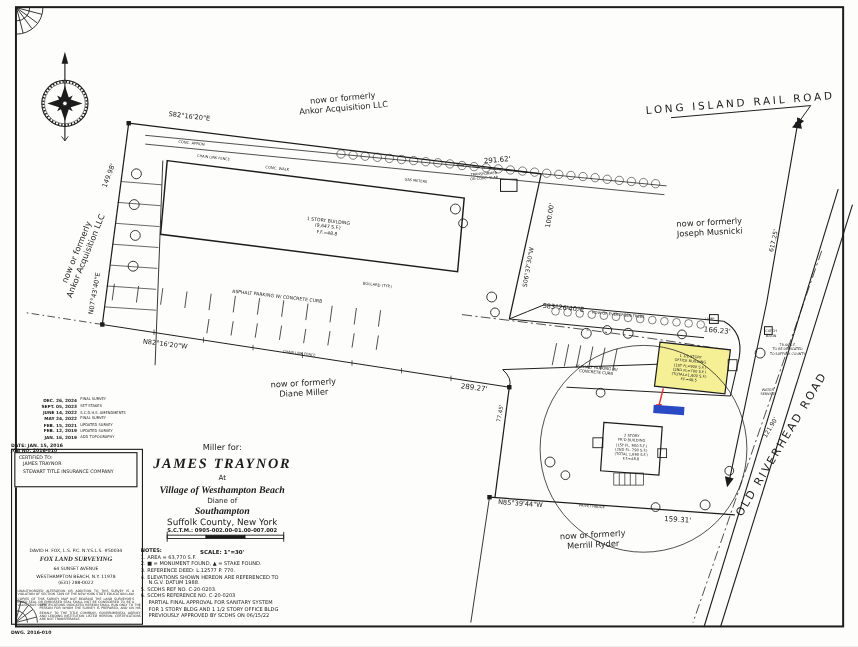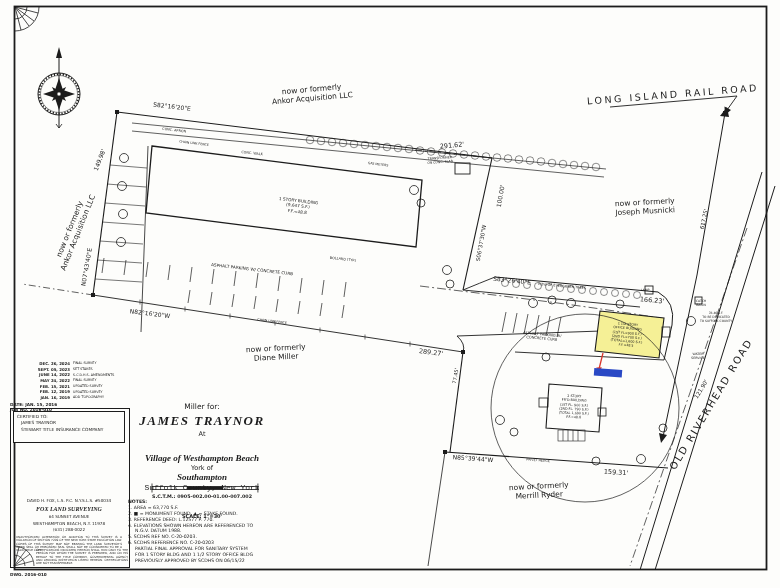--- a/index.html
+++ b/index.html
@@ -371,24 +371,24 @@
 <div class="grp" style="left:698px;top:356px;font-size:3.2px;transform:translate(-50%,-50%);">
   <div>WATER</div>
   <div>SERVICE</div>
 </div>
 <div class="lbl" style="left:645px;top:291px;font-size:3.2px;transform:translate(-50%,-50%);">LAMP</div>
 
 <div id="titleblock">
   <div class="tb-line" style="font-size:7.5px;">Miller for:</div>
   <div class="tb-line serifbi" style="font-size:13px;letter-spacing:1.5px;margin-top:2px;">JAMES TRAYNOR</div>
   <div class="tb-line" style="font-size:6.5px;margin-top:1px;">At</div>
-  <div class="tb-line serifbi" style="font-size:9px;margin-top:15px;">Village of Westhampton Beach</div>
-  <div class="tb-line" style="font-size:6.5px;margin-top:1px;">York of</div>
+  <div class="tb-line serifbi" style="font-size:9px;margin-top:2px;">Village of Westhampton Beach</div>
+  <div class="tb-line" style="font-size:6.5px;margin-top:1px;">Diane of</div>
   <div class="tb-line serifbi" style="font-size:9px;">Southampton</div>
-  <div class="tb-line" style="font-size:8px;margin-top:1px;font-family:Liberation Mono, monospace;">Suffolk County, New York</div>
+  <div class="tb-line" style="font-size:8px;margin-top:1px;">Suffolk County, New York</div>
   <div class="tb-line" style="font-size:4.8px;font-weight:bold;margin-top:2px;">S.C.T.M.: 0905-002.00-01.00-007.002</div>
   <div class="tb-line" style="font-size:5px;font-weight:bold;margin-top:14px;">SCALE: 1"=30'</div>
 </div>
 
 <div id="notes">
   <div style="font-weight:bold;">NOTES:</div>
   <div>1. AREA = 63,770 S.F.</div>
   <div>2. ■ = MONUMENT FOUND,  ▲ = STAKE FOUND.</div>
   <div>3. REFERENCE DEED: L.12577 P. 770.</div>
   <div>4. ELEVATIONS SHOWN HEREON ARE REFERENCED TO</div>

